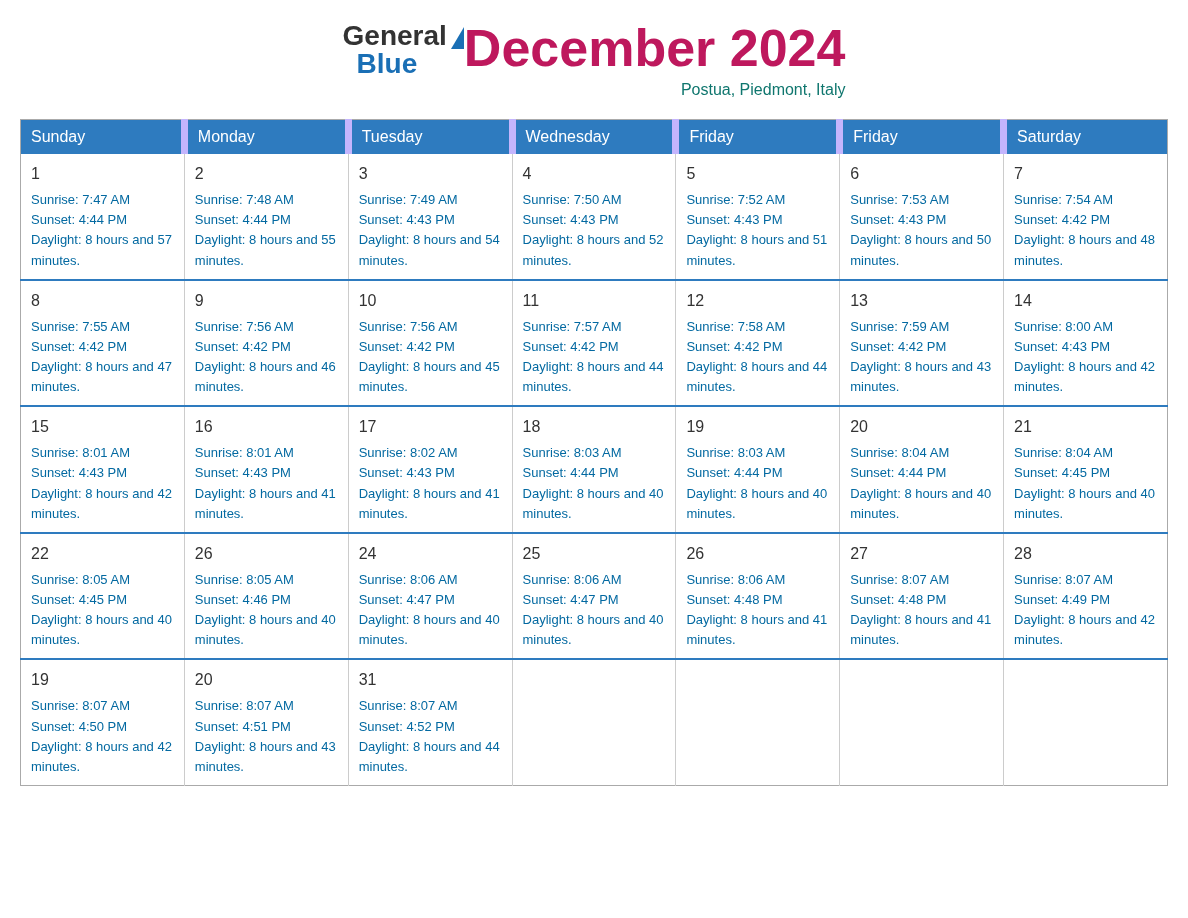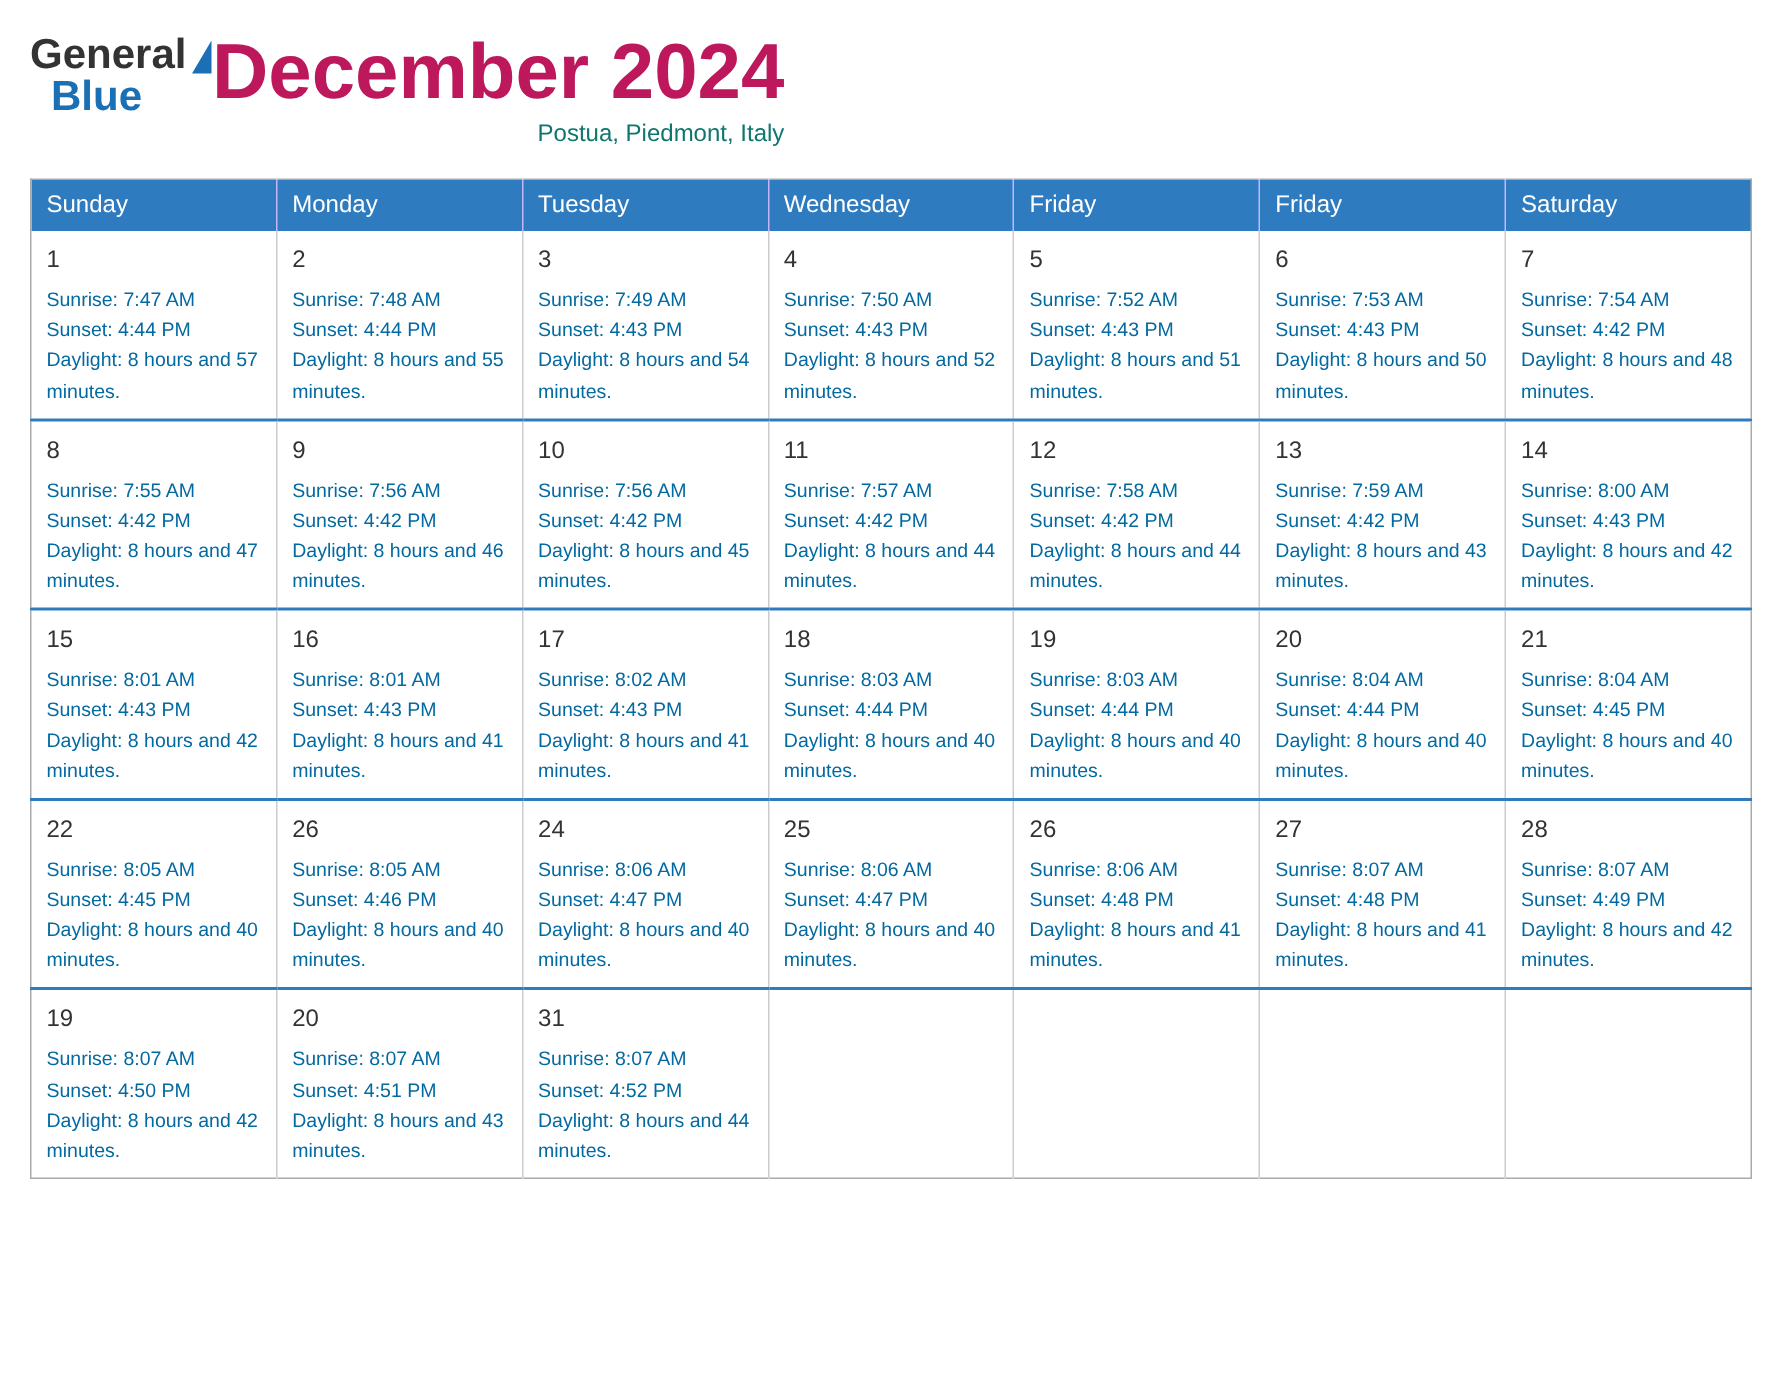--- a/index.html
+++ b/index.html
@@ -5,21 +5,21 @@
     * { margin: 0; padding: 0; box-sizing: border-box; }
     body {
       font-family: Arial, sans-serif;
       background: #fff;
       width: 1188px;
       min-height: 918px;
       padding: 20px;
     }
     .header {
       display: flex;
-      justify-content: flex-start;
+      justify-content: center;
       align-items: flex-start;
       margin-bottom: 20px;
     }
     .logo-text-general {
       font-size: 28px;
       font-weight: bold;
       color: #333;
     }
     .title-section {
       text-align: right;
@@ -40,21 +40,21 @@
       border-collapse: collapse;
       border: 1px solid #aaa;
     }
     .calendar-table th {
       background-color: #2e7bbf;
       color: #fff;
       text-align: left;
       padding: 8px 10px;
       font-size: 16px;
       font-weight: normal;
-      border-right: 1px solid #c4b5fd;
+      border-right: 7px solid #c4b5fd;
     }
     .calendar-table th:last-child {
       border-right: none;
     }
     .calendar-table td {
       vertical-align: top;
       padding: 8px 10px;
       border-right: 1px solid #ccc;
       border-bottom: 2px solid #2e7bbf;
       width: calc(100% / 7);

